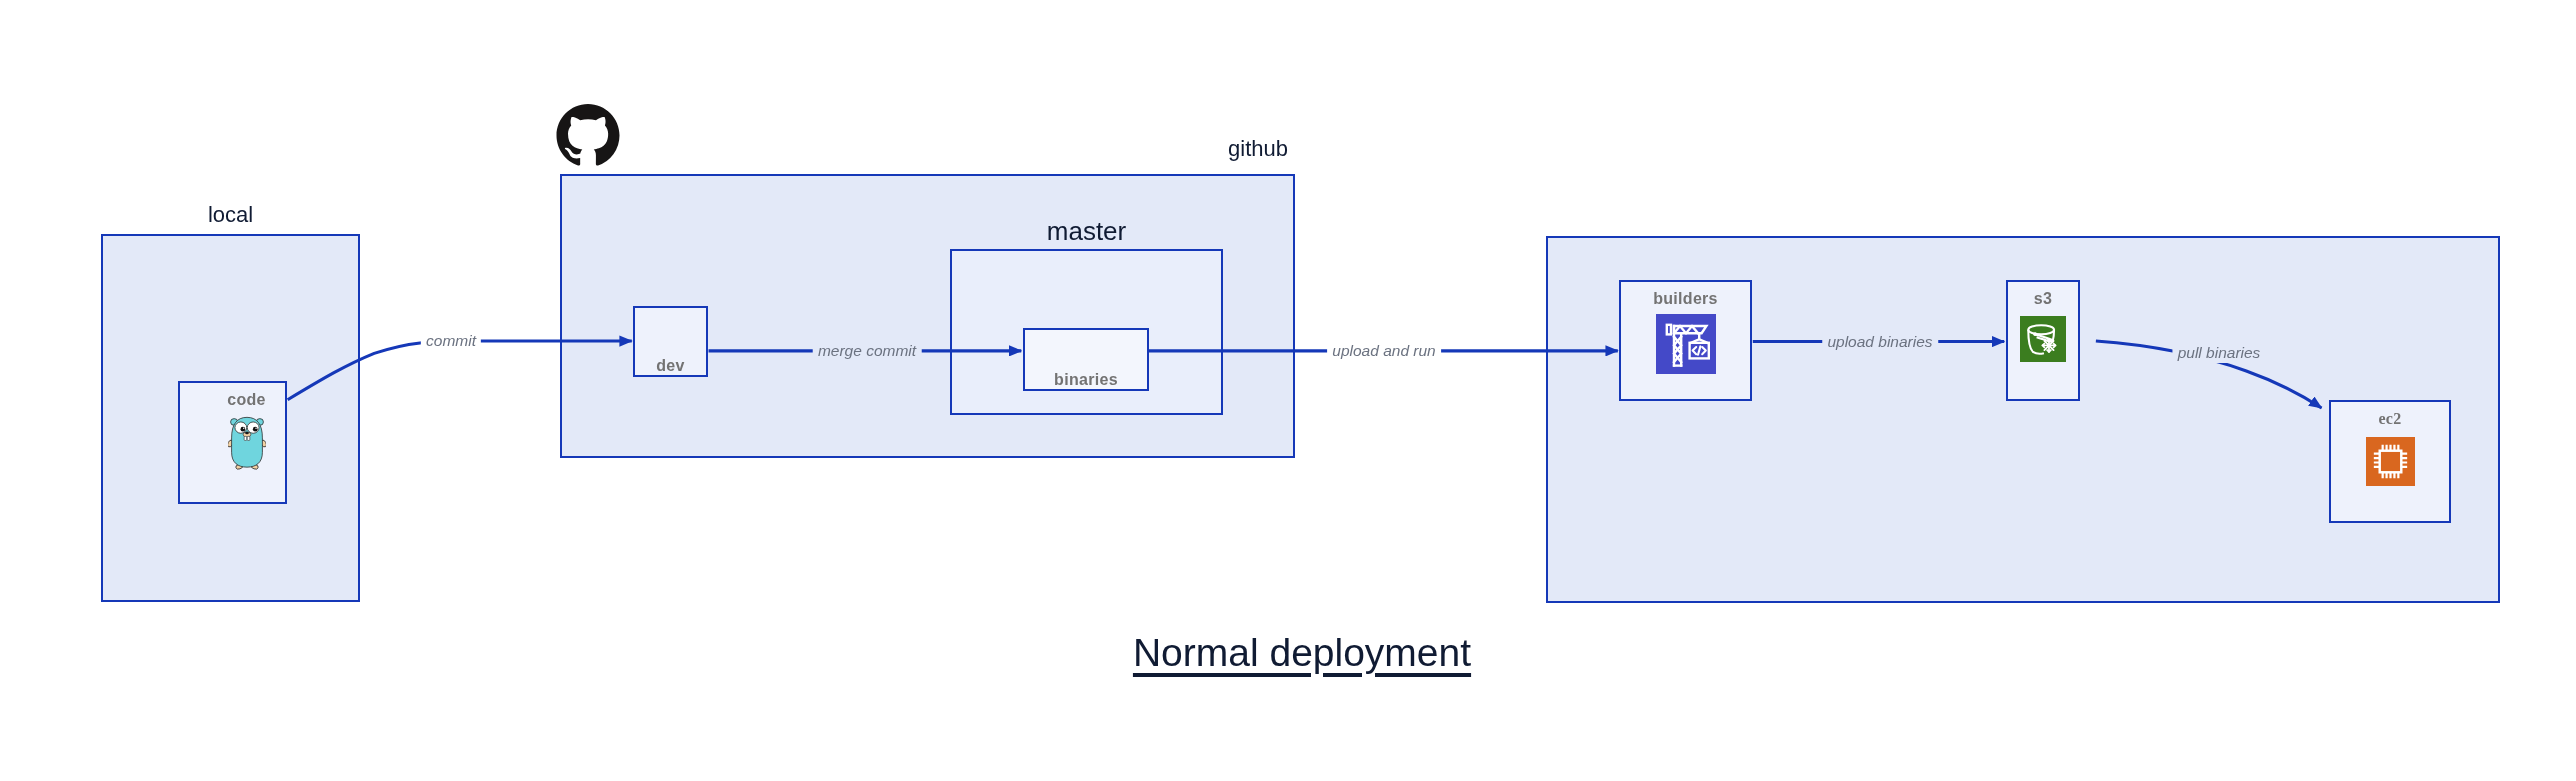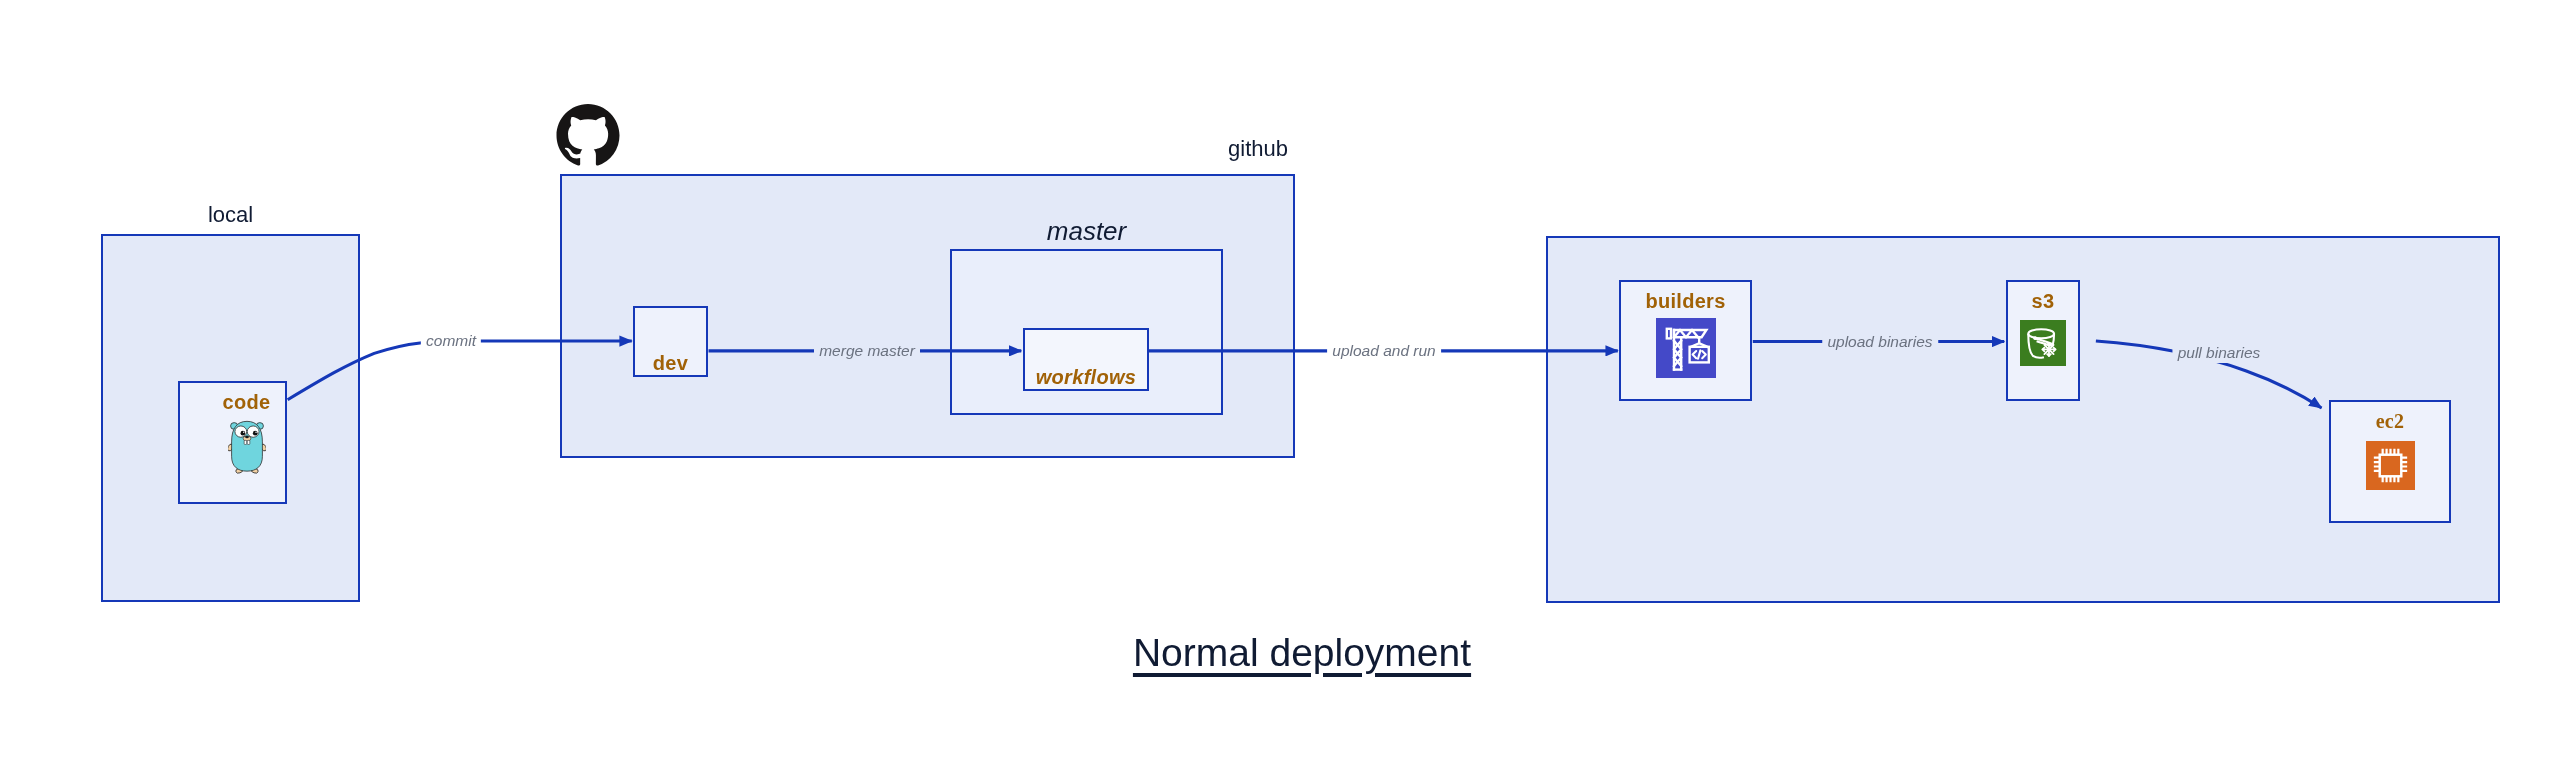--- a/index.html
+++ b/index.html
@@ -11,21 +11,21 @@
   .container-box {
     position:absolute; background:#e3e9f8; border:2.6px solid #1538b8;
   }
   .container-box.master-fill { background:#e9eefb; }
   .node-box {
     position:absolute; background:#eef2fc; border:2.6px solid #1538b8;
     display:flex; flex-direction:column; align-items:center;
   }
   .node-box.center-label { justify-content:flex-end; }
   .node-label {
-    font-size:20px; font-weight:700; color:#a16207; letter-spacing:0.3px;
+    font-size:16px; font-weight:700; color:#737373; letter-spacing:0.3px;
     padding-top:7.2px; line-height:1.2;
   }
   .node-box.center-label .node-label { padding-top:0; }
   .container-label {
     position:absolute; font-size:22px; color:#101b33; line-height:1.1;
   }
   .container-label.centered { text-align:center; }
   .edge-label {
     position:absolute; transform:translate(-50%,-50%);
     font-size:15.5px; font-style:italic; color:#6b7280;
@@ -39,21 +39,21 @@
     pointer-events:none;
   }
   .octocat { position:absolute; left:556px; top:104px; z-index:4; }
   .diagram-title {
     position:absolute; left:0; top:631px; width:2604px; text-align:center; z-index:3;
   }
   .diagram-title span {
     font-size:39px; color:#101b33; text-decoration:underline;
     text-decoration-thickness:3.6px; text-underline-offset:7.2px;
   }
-  .z3 { z-index:3; } .z4 { z-index:4;font-style:italic; }
+  .z3 { z-index:3; } .z4 { z-index:4; }
 </style>
 </head>
 <body>
 
 <div class="canvas">
 
   <div class="container-box" style="left:101px; top:234px; width:259px; height:368px;"></div>
 
   <div class="container-box" style="left:560px; top:174px; width:735px; height:284px;"></div>
 
@@ -99,21 +99,21 @@
         <rect x="37.5" y="41" width="5" height="8" rx="1.5" fill="#ffffff" stroke="#333333" stroke-width="1.2"></rect>
       </svg>
     </div>
   </div>
 
   <div class="node-box center-label z3" style="left:633px; top:306px; width:75px; height:71px;">
     <div class="node-label">dev</div>
   </div>
 
   <div class="node-box center-label z4" style="left:1023px; top:328px; width:126px; height:63px; background:#f3f6fd;">
-    <div class="node-label">workflows</div>
+    <div class="node-label">binaries</div>
   </div>
 
   <div class="node-box z3" style="left:1619px; top:280px; width:133px; height:121px;">
     <div class="node-label">builders</div>
     <div class="icon-tile">
       <svg width="60" height="60" viewBox="0 0 100 100">
         <rect x="0" y="0" width="100" height="100" fill="#4449c8"></rect>
         <g stroke="#ffffff" stroke-width="4" fill="none" stroke-linecap="square">
           <rect x="18" y="18" width="7" height="16"></rect>
           <path d="M30 20 H84 L76 32 H30 Z"></path>
@@ -186,21 +186,21 @@
     <g stroke="#1538b8" stroke-width="6" fill="none">
       <path d="M558,776 C628,734 672,708 726,686 C792,664 836,662 910,662 L1226,662" marker-end="url(#arr)"></path>
       <path d="M1375,681 L1982,681" marker-end="url(#arr)"></path>
       <path d="M2230,681 L3140,681" marker-end="url(#arr)"></path>
       <path d="M3402,663 L3890,663" marker-end="url(#arr)"></path>
       <path d="M4068,662 C4180,670 4270,688 4360,720 C4424,743 4470,768 4506,792" marker-end="url(#arr)"></path>
     </g>
   </svg>
 
   <span class="edge-label bg-white" style="left:451px; top:341px;">commit</span>
-  <span class="edge-label bg-lav" style="left:867px; top:351px;">merge master</span>
+  <span class="edge-label bg-lav" style="left:867px; top:351px;">merge commit</span>
   <span class="edge-label bg-white" style="left:1384px; top:351px;">upload and run</span>
   <span class="edge-label bg-lav" style="left:1880px; top:342px;">upload binaries</span>
   <span class="edge-label bg-lav" style="left:2219px; top:353px;">pull binaries</span>
 
   <div class="diagram-title">
     <span>Normal deployment</span>
   </div>
 
 </div>
 

